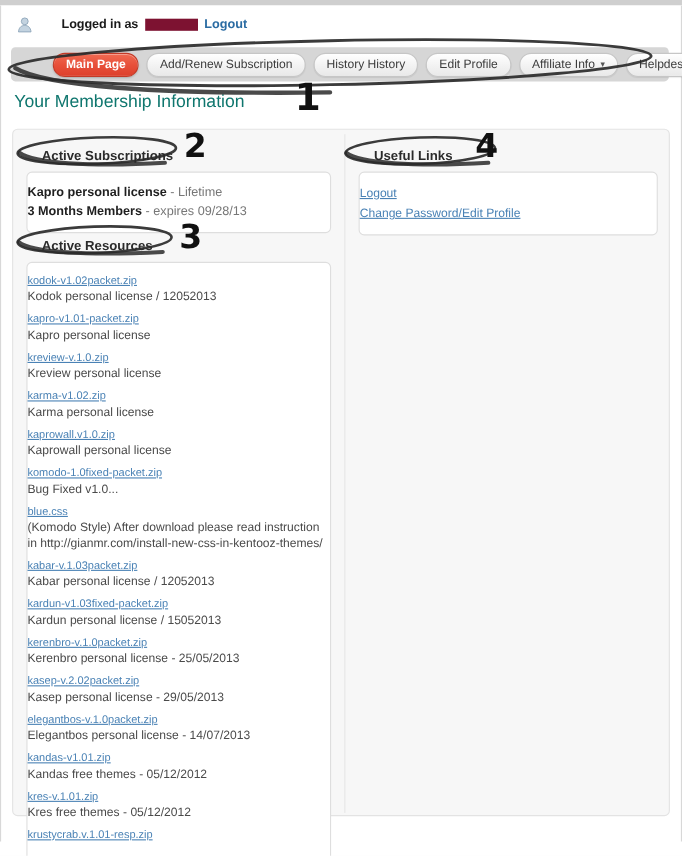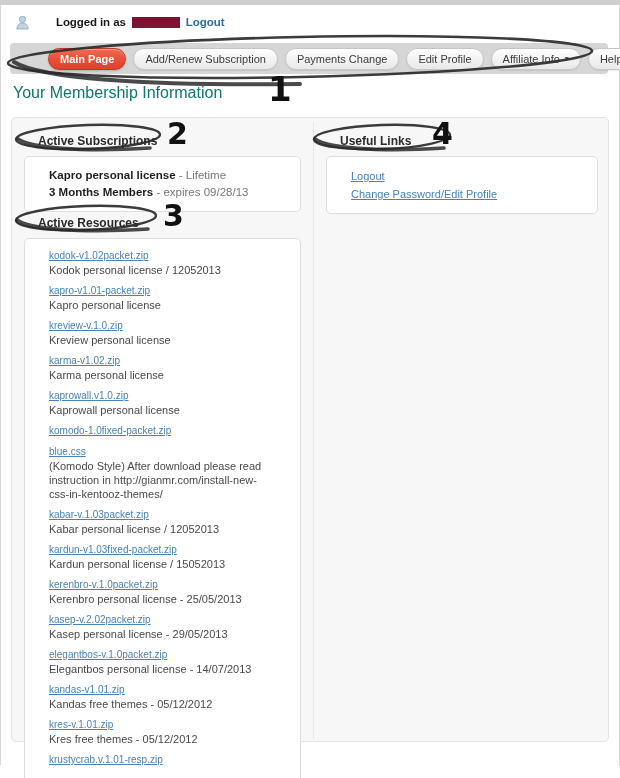--- a/index.html
+++ b/index.html
@@ -161,21 +161,21 @@
     font-weight: bold;
     color: #2b2b2b;
     margin: 4px 0 8px 14px;
   }
   .section-header.first { margin-top: 6px; }
 
   .card {
     background: #ffffff;
     border: 1px solid #dedede;
     border-radius: 5px;
-    padding: 10px 24px;
+    padding: 10px 0;
   }
 
   
   .sub-row {
     font-size: 11.5px;
     line-height: 17px;
     color: #777;
   }
   .sub-row b { color: #1f1f1f; }
 
@@ -240,21 +240,21 @@
   </div>
 
   <div class="navbar" id="navbar">
       <div class="tab active">
         <span>Main Page</span>
       </div>
       <div class="tab">
         <span>Add/Renew Subscription</span>
       </div>
       <div class="tab">
-        <span>Payments Change</span>
+        <span>History History</span>
       </div>
       <div class="tab">
         <span>Edit Profile</span>
       </div>
       <div class="tab">
         <span>Affiliate Info</span>
         <span class="caret">▾</span>
       </div>
       <div class="tab">
         <span>Helpdesk</span>
@@ -293,20 +293,21 @@
           <div class="res-item">
             <a class="res-link">karma-v1.02.zip</a>
             <div class="res-desc">Karma personal license</div>
           </div>
           <div class="res-item">
             <a class="res-link">kaprowall.v1.0.zip</a>
             <div class="res-desc">Kaprowall personal license</div>
           </div>
           <div class="res-item">
             <a class="res-link">komodo-1.0fixed-packet.zip</a>
+            <div class="res-desc">Bug Fixed v1.0...</div>
           </div>
           <div class="res-item">
             <a class="res-link">blue.css</a>
             <div class="res-desc">(Komodo Style) After download please read instruction in http://gianmr.com/install-new-css-in-kentooz-themes/</div>
           </div>
           <div class="res-item">
             <a class="res-link">kabar-v.1.03packet.zip</a>
             <div class="res-desc">Kabar personal license / 12052013</div>
           </div>
           <div class="res-item">

